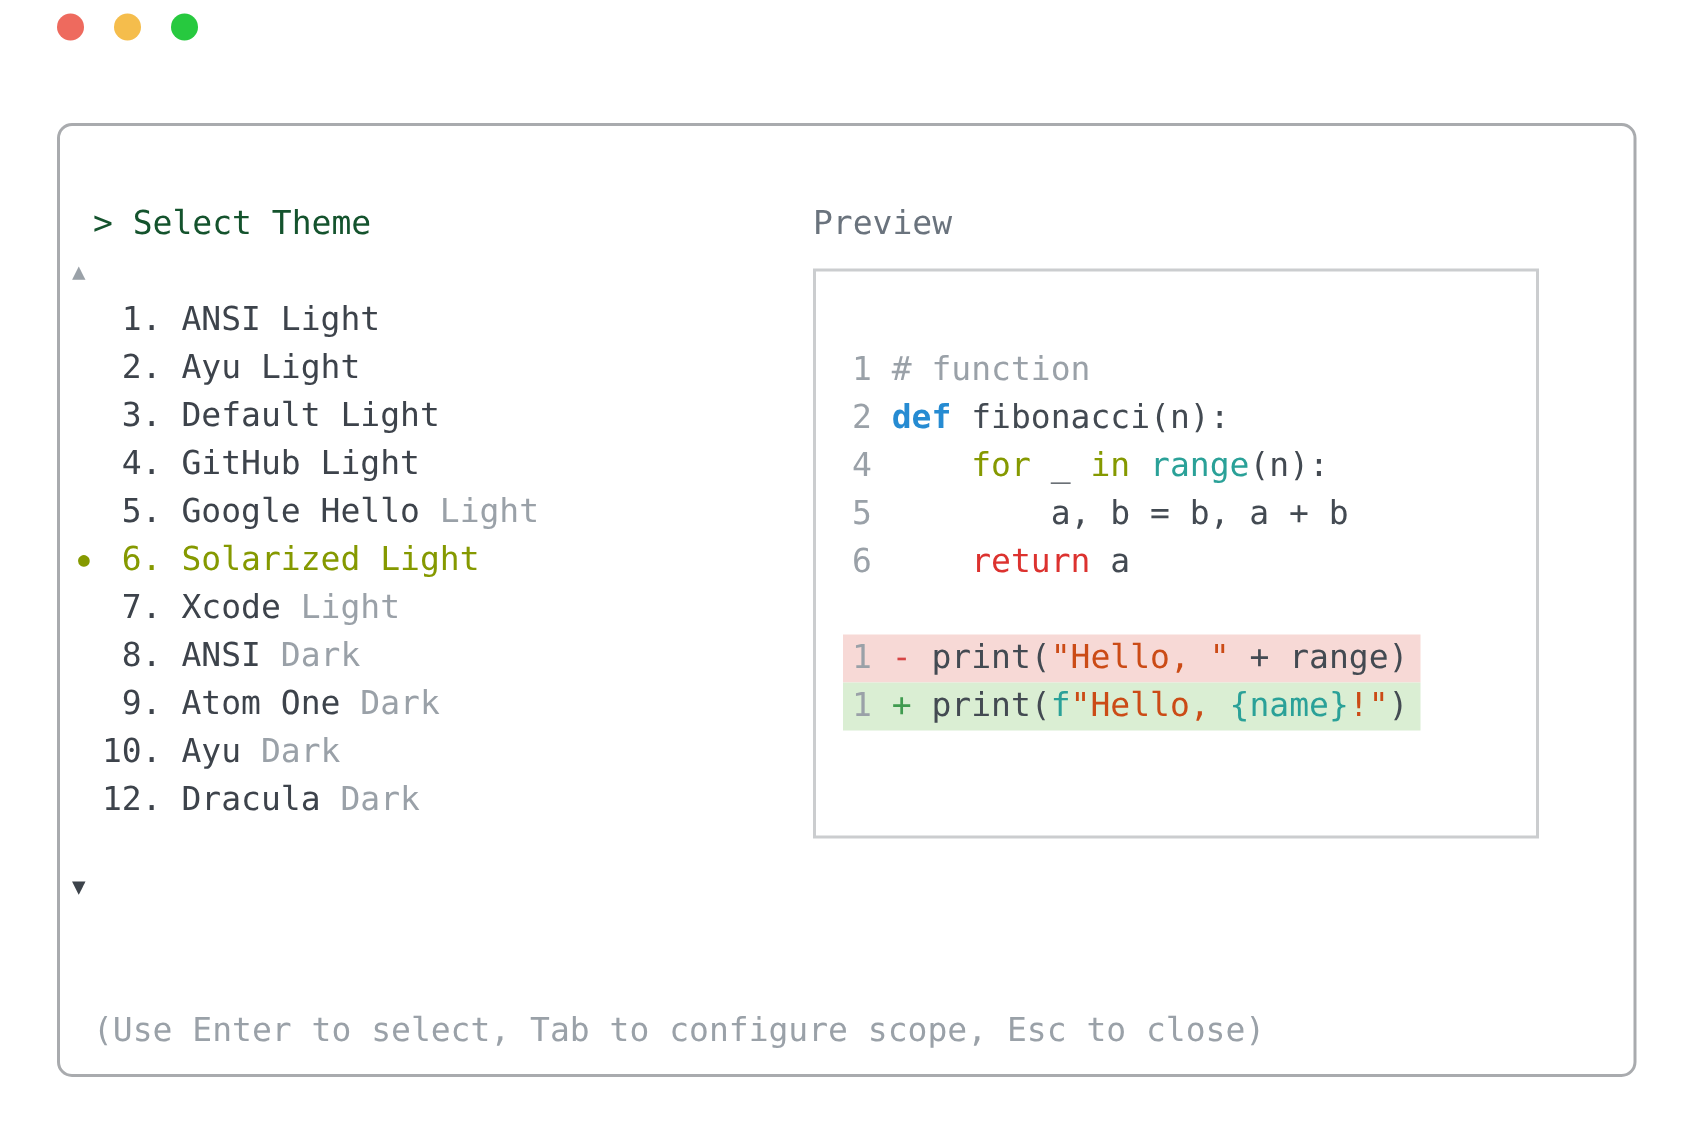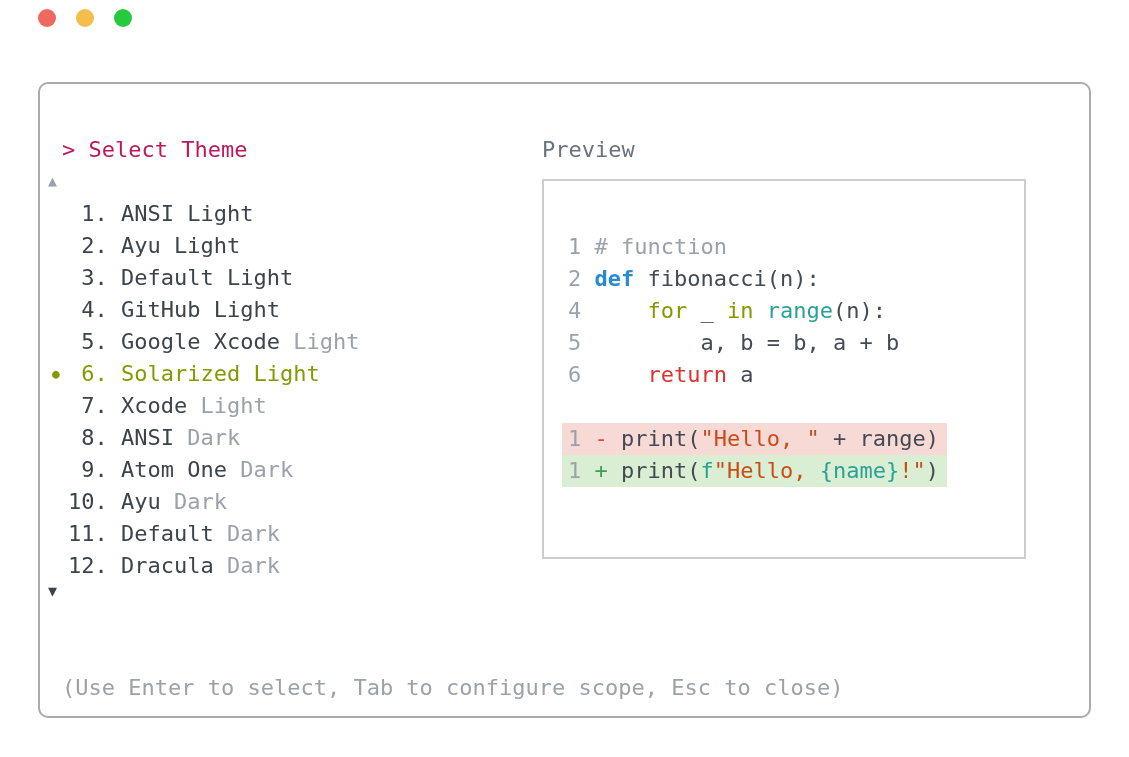--- a/index.html
+++ b/index.html
@@ -10,21 +10,21 @@
   .traffic { position: absolute; left: 38px; top: 9px; display: flex; gap: 20px; }
   .dot { width: 18px; height: 18px; border-radius: 50%; cursor: default; }
 
   
   .panel {
     position: absolute; left: 38px; top: 82px; width: 1053px; height: 636px;
     border: 2px solid #a9abae; border-radius: 10px; background: #ffffff;
     font-size: 22px; line-height: 32px; color: #3d434b;
   }
 
-  .picker-title { position: absolute; left: 22px; top: 50px; white-space: pre; color: #be185d; }
+  .picker-title { position: absolute; left: 22px; top: 50px; white-space: pre; color: #14532d; }
   .preview-label { position: absolute; left: 502px; top: 50px; color: #6a737d; }
 
   .scroll-up   { position: absolute; left: 8px; top: 88px;  font-size: 15px; line-height: 18px; color: #9aa1a8; cursor: pointer; }
   .scroll-down { position: absolute; left: 8px; top: 498px; font-size: 15px; line-height: 18px; color: #3d434b; cursor: pointer; }
 
   .theme-list { position: absolute; left: 4px; top: 114px; }
   .row { display: flex; align-items: center; height: 32px; white-space: pre; cursor: pointer; }
   .gutter { width: 24px; font-size: 13px; text-align: center; color: var(--sel-color, #859900); }
   .row .txt { white-space: pre; }
   .dim { color: #9aa1a8; }
@@ -56,27 +56,26 @@
 
   <div class="preview-label">Preview</div>
 
   <div class="scroll-up">▲</div>
 
   <div class="theme-list">
       <div class="row"><span class="gutter"></span><span class="txt"><span> 1. </span><span>ANSI </span><span class="">Light</span></span></div>
       <div class="row"><span class="gutter"></span><span class="txt"><span> 2. </span><span>Ayu </span><span class="">Light</span></span></div>
       <div class="row"><span class="gutter"></span><span class="txt"><span> 3. </span><span>Default </span><span class="">Light</span></span></div>
       <div class="row"><span class="gutter"></span><span class="txt"><span> 4. </span><span>GitHub </span><span class="">Light</span></span></div>
-      <div class="row"><span class="gutter"></span><span class="txt"><span> 5. </span><span>Google Xcode </span><span class="dim">Light</span></span></div>
+      <div class="row"><span class="gutter"></span><span class="txt"><span> 5. </span><span>Google Hello </span><span class="dim">Light</span></span></div>
       <div class="row selected"><span class="gutter">●</span><span class="txt"><span> 6. </span><span>Solarized </span><span class="">Light</span></span></div>
       <div class="row"><span class="gutter"></span><span class="txt"><span> 7. </span><span>Xcode </span><span class="dim">Light</span></span></div>
       <div class="row"><span class="gutter"></span><span class="txt"><span> 8. </span><span>ANSI </span><span class="dim">Dark</span></span></div>
       <div class="row"><span class="gutter"></span><span class="txt"><span> 9. </span><span>Atom One </span><span class="dim">Dark</span></span></div>
       <div class="row"><span class="gutter"></span><span class="txt"><span>10. </span><span>Ayu </span><span class="dim">Dark</span></span></div>
-      <div class="row"><span class="gutter"></span><span class="txt"><span>11. </span><span>Default </span><span class="dim">Dark</span></span></div>
       <div class="row"><span class="gutter"></span><span class="txt"><span>12. </span><span>Dracula </span><span class="dim">Dark</span></span></div>
     </div>
 
   <div class="scroll-down">▼</div>
 
   <div class="preview-box">
     <div>
         <div class="cline"><span class="cinner"><span class="lineno">1 </span><span style="color: rgb(154, 161, 168);"># function</span></span></div>
         <div class="cline"><span class="cinner"><span class="lineno">2 </span><span style="color: rgb(38, 139, 210); font-weight: bold;">def</span><span style="color: rgb(67, 74, 82);"> fibonacci(n):</span></span></div>
         <div class="cline"><span class="cinner"><span class="lineno">4 </span><span style="color: rgb(67, 74, 82);">    </span><span style="color: rgb(133, 153, 0);">for</span><span style="color: rgb(67, 74, 82);"> _ </span><span style="color: rgb(133, 153, 0);">in</span><span style="color: rgb(67, 74, 82);"> </span><span style="color: rgb(42, 161, 152);">range</span><span style="color: rgb(67, 74, 82);">(n):</span></span></div>

